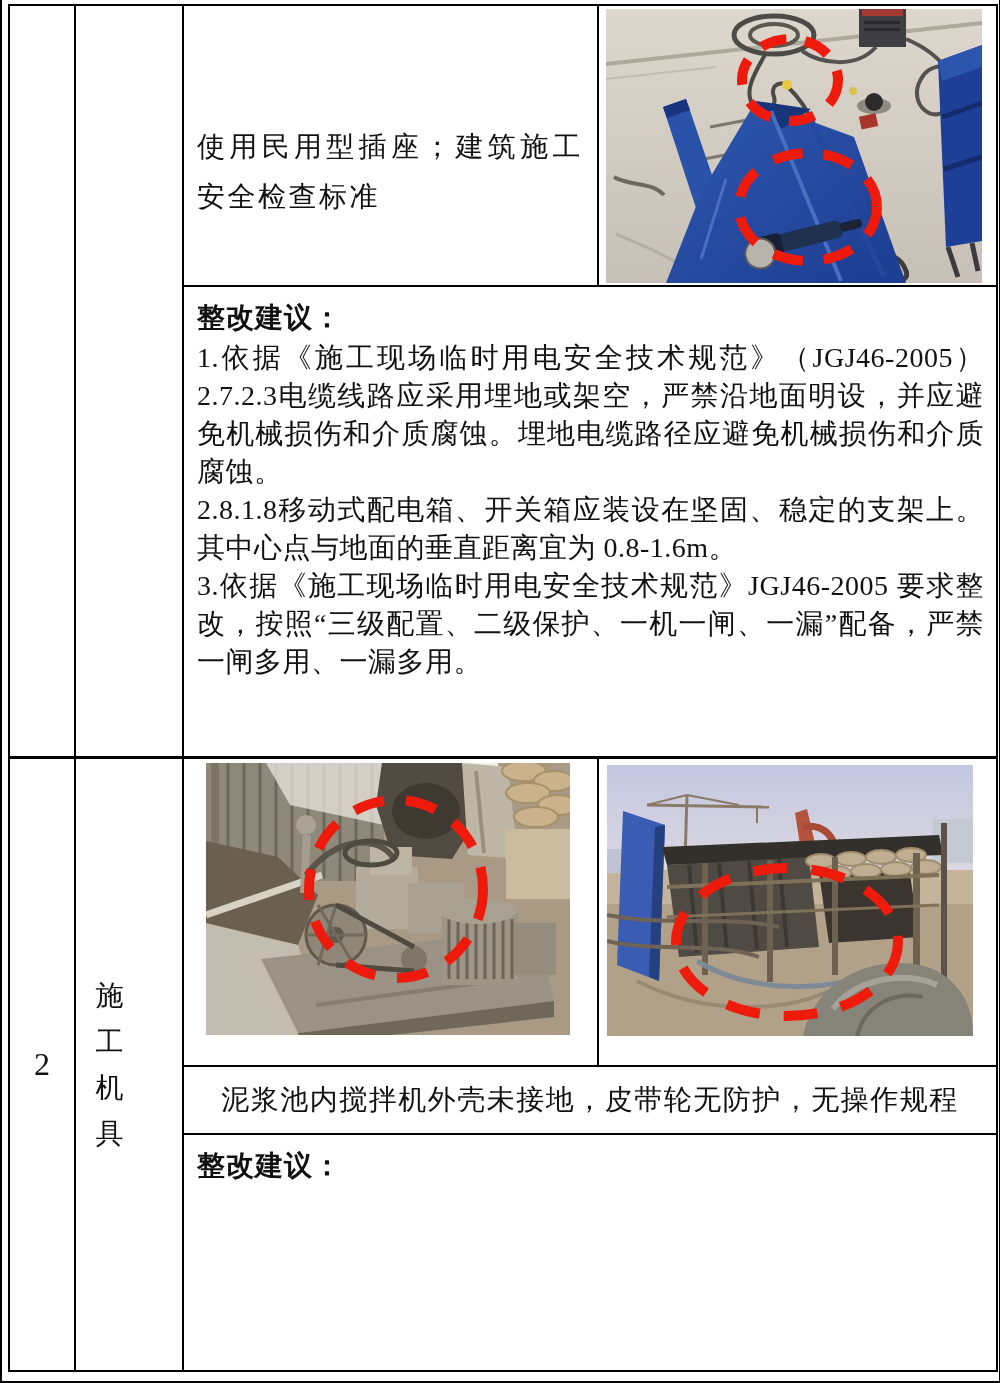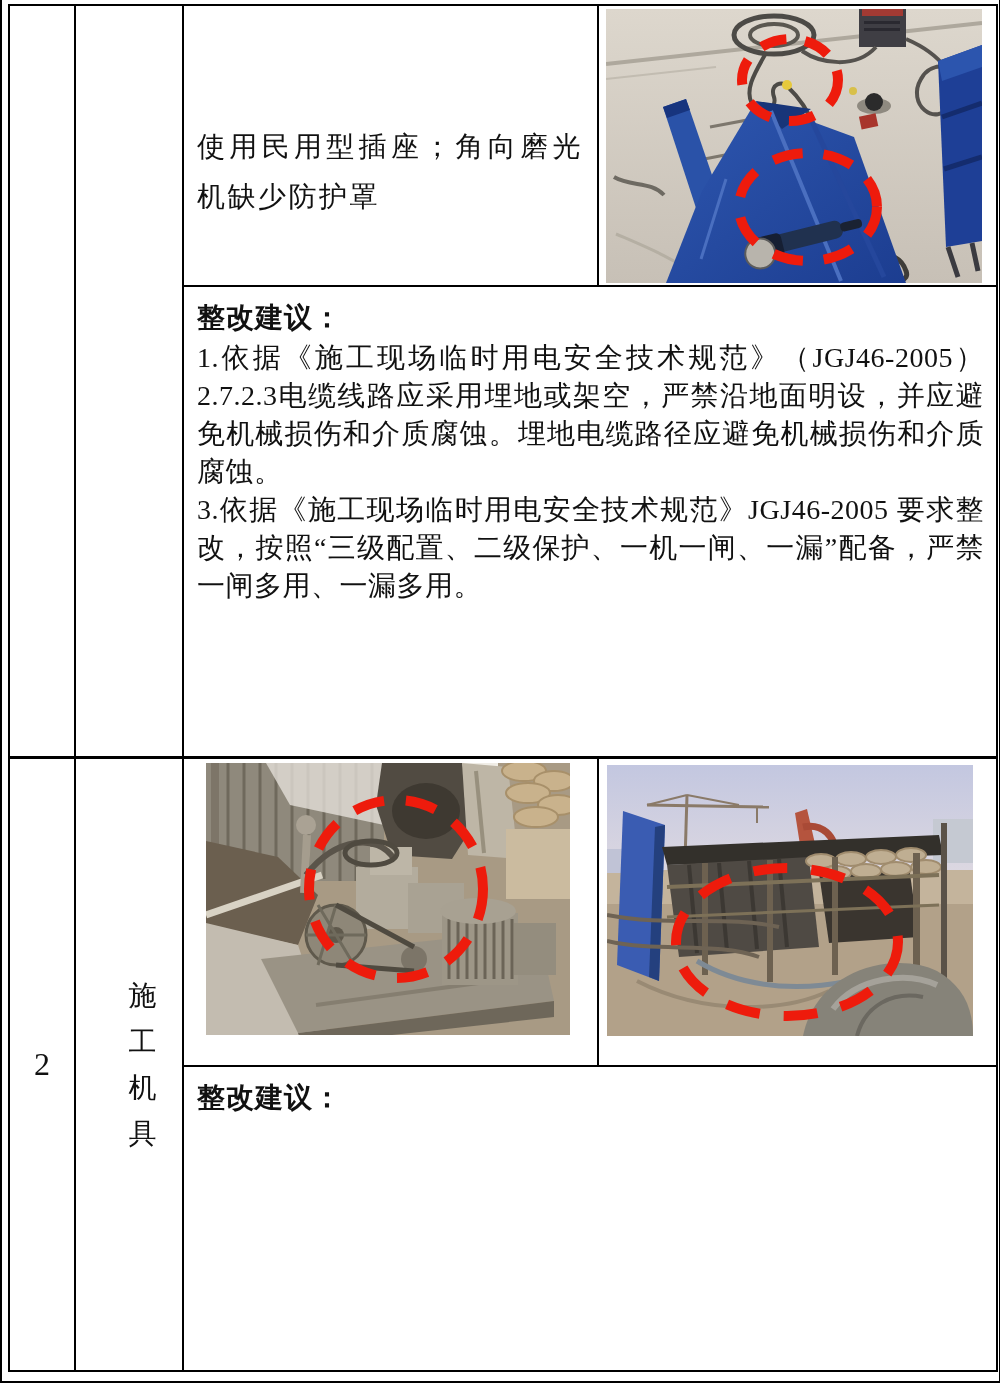--- a/index.html
+++ b/index.html
@@ -8,21 +8,21 @@
   .page-frame { position:absolute; left:0; top:0; width:1000px; height:1383px;
     border-left:2px solid #000; border-right:1px solid #000; border-bottom:2px solid #000; }
   .tbl { position:absolute; left:6px; top:4px; width:990px; height:1368px;
     border:2px solid #000; display:flex; flex-direction:column; background:#fff; }
   .trow1 { height:753px; border-bottom:3px solid #000; display:flex; }
   .trow2 { flex:1; display:flex; }
   .c-idx { width:66px; border-right:2px solid #000; display:flex; align-items:center; justify-content:center; }
   .c-cat { width:108px; border-right:2px solid #000; display:flex; align-items:center; justify-content:center; }
   .c-main { flex:1; display:flex; flex-direction:column; }
   .idx-num { font-size:32px; }
-  .cat-label { font-size:28px; line-height:46px; letter-spacing:6px; text-align:right; width:2.4em; }
+  .cat-label { font-size:28px; line-height:46px; letter-spacing:6px; text-align:left; width:2.4em; }
   
   .r1-top { height:281px; border-bottom:2px solid #000; display:flex; }
   .r1-text { width:415px; border-right:2px solid #000; padding:116px 14px 0 13px;
     font-size:28px; line-height:50px; letter-spacing:2.5px; text-align:justify; }
   .r1-photo { flex:1; position:relative; overflow:hidden; }
   .rec { flex:1; padding:10px 12px 0 13px; }
   .rec-title { font-weight:bold; font-size:28px; line-height:42px; letter-spacing:1px; }
   .rec p { font-size:28px; line-height:38px; text-align:justify; letter-spacing:0.5px; }
   
   .r2-photos { height:308px; border-bottom:2px solid #000; display:flex; }
@@ -41,21 +41,21 @@
 
 <div class="page-frame">
   <div class="tbl">
 
     <div class="trow1">
       <div class="c-idx"></div>
       <div class="c-cat"></div>
       <div class="c-main">
 
         <div class="r1-top">
-          <div class="r1-text">使用民用型插座；角向磨光机缺少防护罩</div>
+          <div class="r1-text">使用民用型插座；建筑施工安全检查标准</div>
           <div class="r1-photo">
 
             <svg class="photo ph1" width="376" height="274" viewBox="0 0 376 274">
               <defs>
                 <linearGradient id="floor1" x1="0" y1="0" x2="0" y2="1">
                   <stop offset="0" stop-color="#ddd7cd"></stop>
                     <stop offset="1" stop-color="#c7c0b6"></stop>
                 </linearGradient>
                 <linearGradient id="bluesheet" x1="0" y1="0" x2="1" y2="1">
                   <stop offset="0" stop-color="#2e57b0"></stop>
@@ -115,20 +115,21 @@
 
               <ellipse class="dash" cx="184" cy="71" rx="48" ry="41" stroke-dasharray="26 19" stroke="#ee1b0c"></ellipse>
               <ellipse class="dash" cx="202" cy="198" rx="69" ry="54" stroke-dasharray="30 21" stroke="#ee1b0c"></ellipse>
             </svg>
           </div>
         </div>
 
         <div class="rec">
           <div class="rec-title">整改建议：</div>
           <p>1.依据《施工现场临时用电安全技术规范》（JGJ46-2005）2.7.2.3电缆线路应采用埋地或架空，严禁沿地面明设，并应避免机械损伤和介质腐蚀。埋地电缆路径应避免机械损伤和介质腐蚀。</p>
+          <p>2.8.1.8移动式配电箱、开关箱应装设在坚固、稳定的支架上。其中心点与地面的垂直距离宜为 0.8-1.6m。</p>
           <p>3.依据《施工现场临时用电安全技术规范》JGJ46-2005 要求整改，按照“三级配置、二级保护、一机一闸、一漏”配备，严禁一闸多用、一漏多用。</p>
         </div>
 
       </div>
     </div>
 
     <div class="trow2">
       <div class="c-idx">
         <span class="idx-num">2</span>
       </div>
@@ -281,20 +282,21 @@
 
               <path d="M196 271 C210 202 290 186 330 206 C354 220 366 240 366 271 Z" fill="#868379"></path>
               <path d="M226 244 C250 212 300 206 330 220" stroke="#a5a29a" stroke-width="6" fill="none"></path>
               <path d="M250 271 C258 240 286 226 316 232" stroke="#6b6860" stroke-width="4" fill="none"></path>
 
               <ellipse class="dash" cx="180" cy="177" rx="111" ry="74" stroke-width="9" stroke-dasharray="34 24" stroke="#ee1b0c"></ellipse>
             </svg>
           </div>
         </div>
 
+        <div class="r2-caption">泥浆池内搅拌机外壳未接地，皮带轮无防护，无操作规程</div>
 
         <div class="rec">
           <div class="rec-title">整改建议：</div>
         </div>
 
       </div>
     </div>
 
   </div>
 </div>

